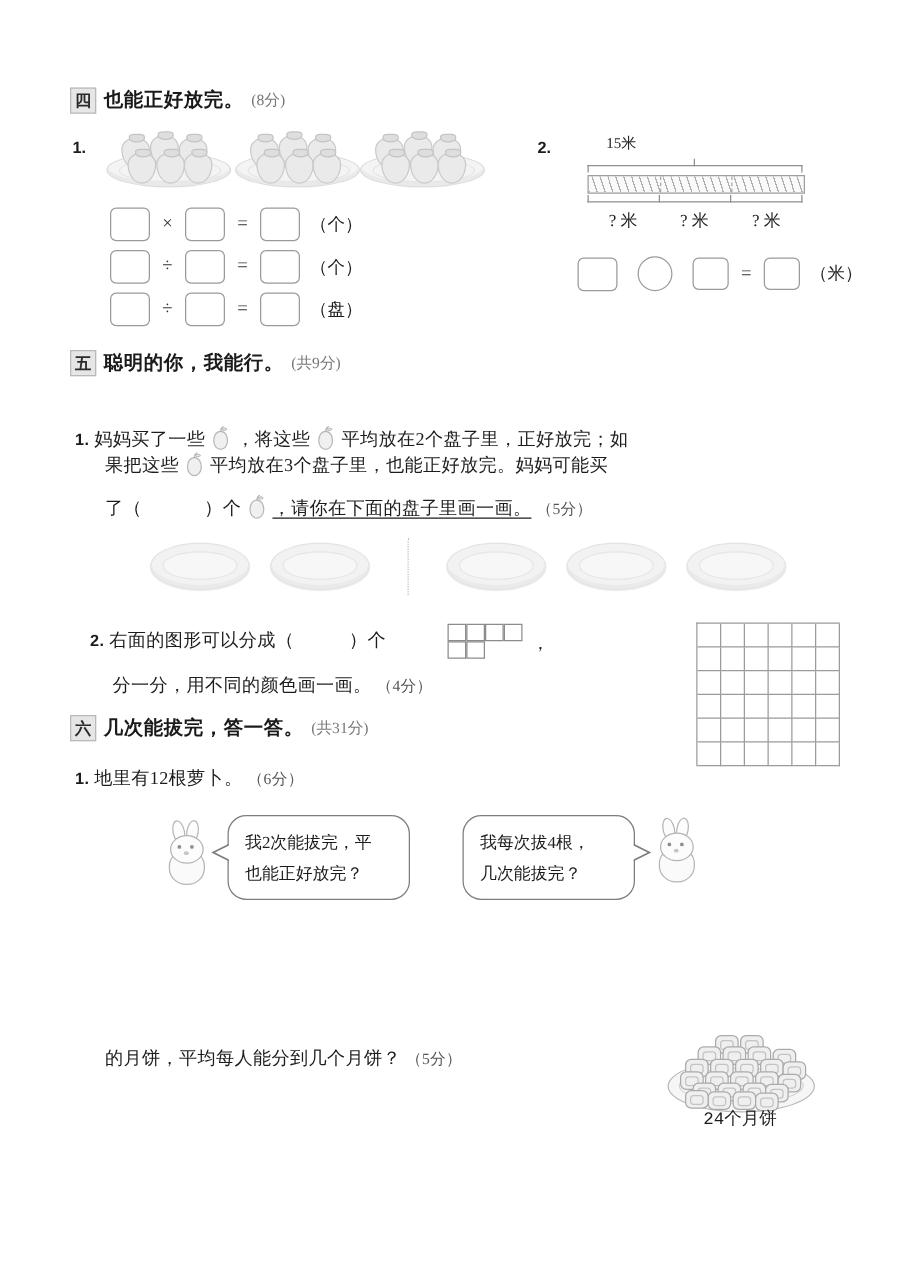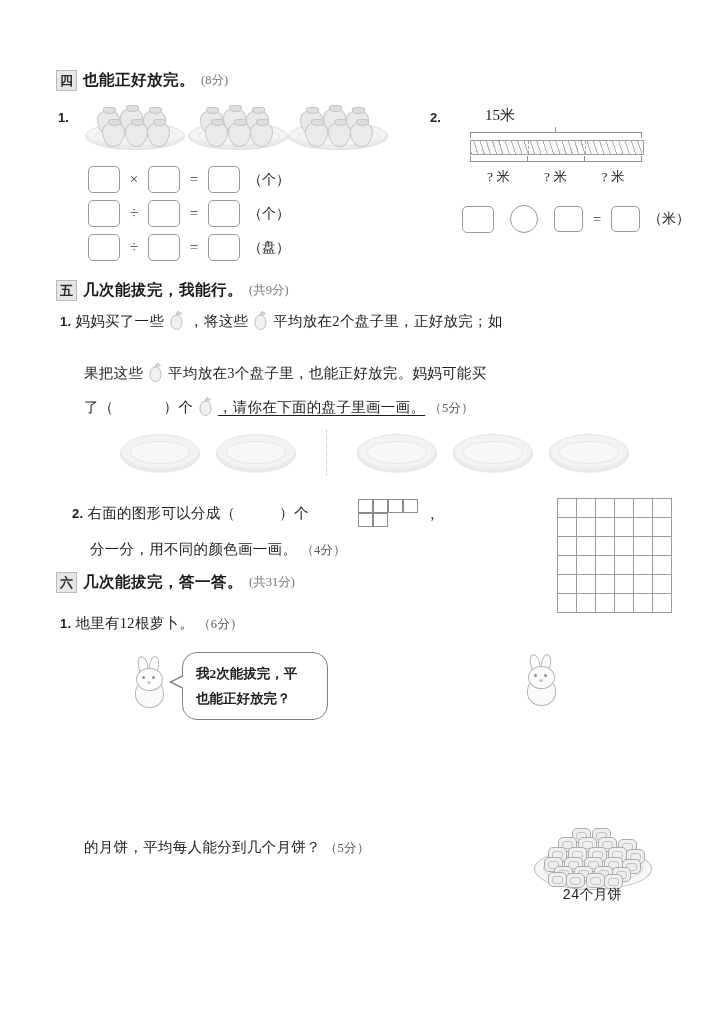--- a/index.html
+++ b/index.html
@@ -65,21 +65,21 @@
   
   .rope{
     position:relative;width:172px;height:13px;background:#fafafa;
     border:1.2px solid #9e9e9e;overflow:hidden;
   }
   .rope .hatch{
     position:absolute;inset:0;
     background-image:repeating-linear-gradient(72deg,#b0b0b0 0 1px,transparent 1px 6px);
   }
   .tick{position:absolute;top:0;bottom:0;width:0;border-left:1px dashed #a6a6a6;}
-  .meter-lbl{font-size:15px;}
+  .meter-lbl{font-size:12px;}
 
   
   .plate-empty{
     position:relative;width:78px;height:36px;border-radius:50%;
     background:#f2f2f2;border:1.6px solid #e3e3e3;
     box-shadow:inset 0 -3px 0 #eaeaea, 0 1px 0 #ededed;
   }
   .plate-empty:after{
     content:"";position:absolute;left:9px;top:6px;right:9px;bottom:7px;
     border-radius:50%;background:#f7f7f7;border:1.3px solid #e6e6e6;
@@ -243,25 +243,25 @@
     <span class="acirc"></span>
     <span style="display:inline-block;width:8px;"></span>
     <span class="abox sm"></span>
     <span class="op">=</span>
     <span class="abox sm"></span>
     <span class="unit">（米）</span>
   </div>
 
   <div class="sec-head" style="position:absolute;left:56px;top:280px;">
     <span class="sec-mark">五</span>
-    <span class="sec-title">几次能拔完，我能行。</span>
+    <span class="sec-title">聪明的你，我能行。</span>
     <span class="sec-score">(共9分)</span>
   </div>
 
-  <div style="position:absolute;left:60px;top:306px;width:610px;" class="body-txt">
+  <div style="position:absolute;left:60px;top:337px;width:610px;" class="body-txt">
     <span class="qnum">1.</span>
     <span>妈妈买了一些</span>
     <svg width="17" height="21" viewBox="0 0 17 21" style="vertical-align:-5px;">
       <path d="M8.5 5 C5 5 3 8.5 3 12.5 C3 16.5 5.5 19.5 8.5 19.5 C11.5 19.5 14 16.5 14 12.5 C14 8.5 12 5 8.5 5 Z" fill="#f0f0f0" stroke="#b8b8b8" stroke-width="1"></path>
       <path d="M8.6 5.2 C8.6 3 9.4 1.6 11 1.2" fill="none" stroke="#b0b0b0" stroke-width="1"></path>
       <path d="M9 3.4 C11 2 13 2.2 13.6 3.4 C12.6 4.6 10.4 4.8 9 3.4 Z" fill="#e4e4e4" stroke="#b8b8b8" stroke-width=".8"></path>
     </svg>
     <span>，将这些</span>
     <svg width="17" height="21" viewBox="0 0 17 21" style="vertical-align:-5px;">
       <path d="M8.5 5 C5 5 3 8.5 3 12.5 C3 16.5 5.5 19.5 8.5 19.5 C11.5 19.5 14 16.5 14 12.5 C14 8.5 12 5 8.5 5 Z" fill="#f0f0f0" stroke="#b8b8b8" stroke-width="1"></path>
@@ -379,26 +379,31 @@
   <div class="rabbit" style="position:absolute;left:128px;top:658px;">
     <div class="ear e1"></div>
     <div class="ear e2"></div>
     <div class="body"></div>
     <div class="head"></div>
     <div class="eye l"></div>
     <div class="eye r"></div>
     <div class="nose"></div>
   </div>
 
-  <div class="bubble" style="position:absolute;left:182px;top:652px;width:118px;font-weight:bold;">
+  <div class="bubble" style="position:absolute;left:182px;top:652px;width:118px;">
     <span class="tail tail-l"></span>
     <div>我2次能拔完，平</div>
     <div>也能正好放完？</div>
   </div>
 
+  <div class="bubble" style="position:absolute;left:370px;top:652px;width:110px;">
+    <span class="tail tail-r"></span>
+    <div>我每次拔4根，</div>
+    <div>几次能拔完？</div>
+  </div>
 
   <div class="rabbit" style="position:absolute;left:520px;top:656px;">
     <div class="ear e1"></div>
     <div class="ear e2"></div>
     <div class="body"></div>
     <div class="head"></div>
     <div class="eye l"></div>
     <div class="eye r"></div>
     <div class="nose"></div>
   </div>

